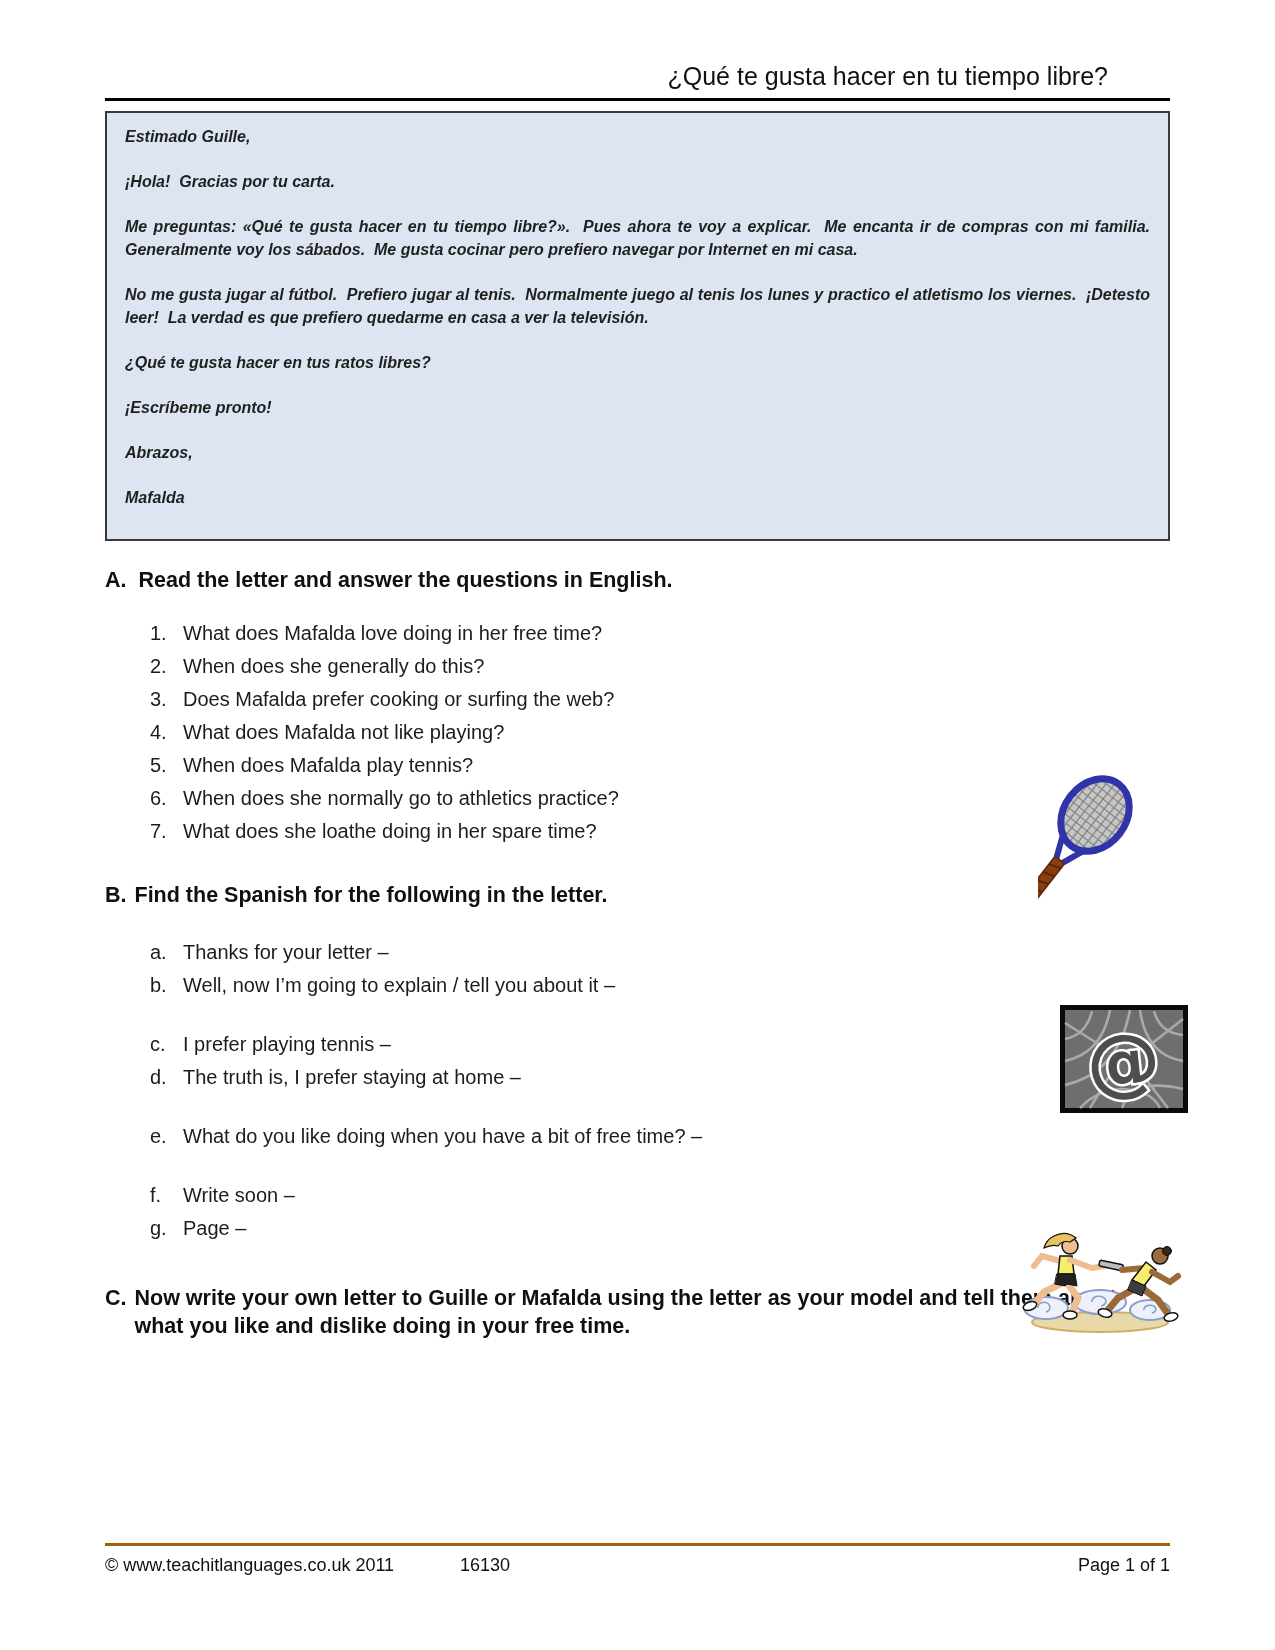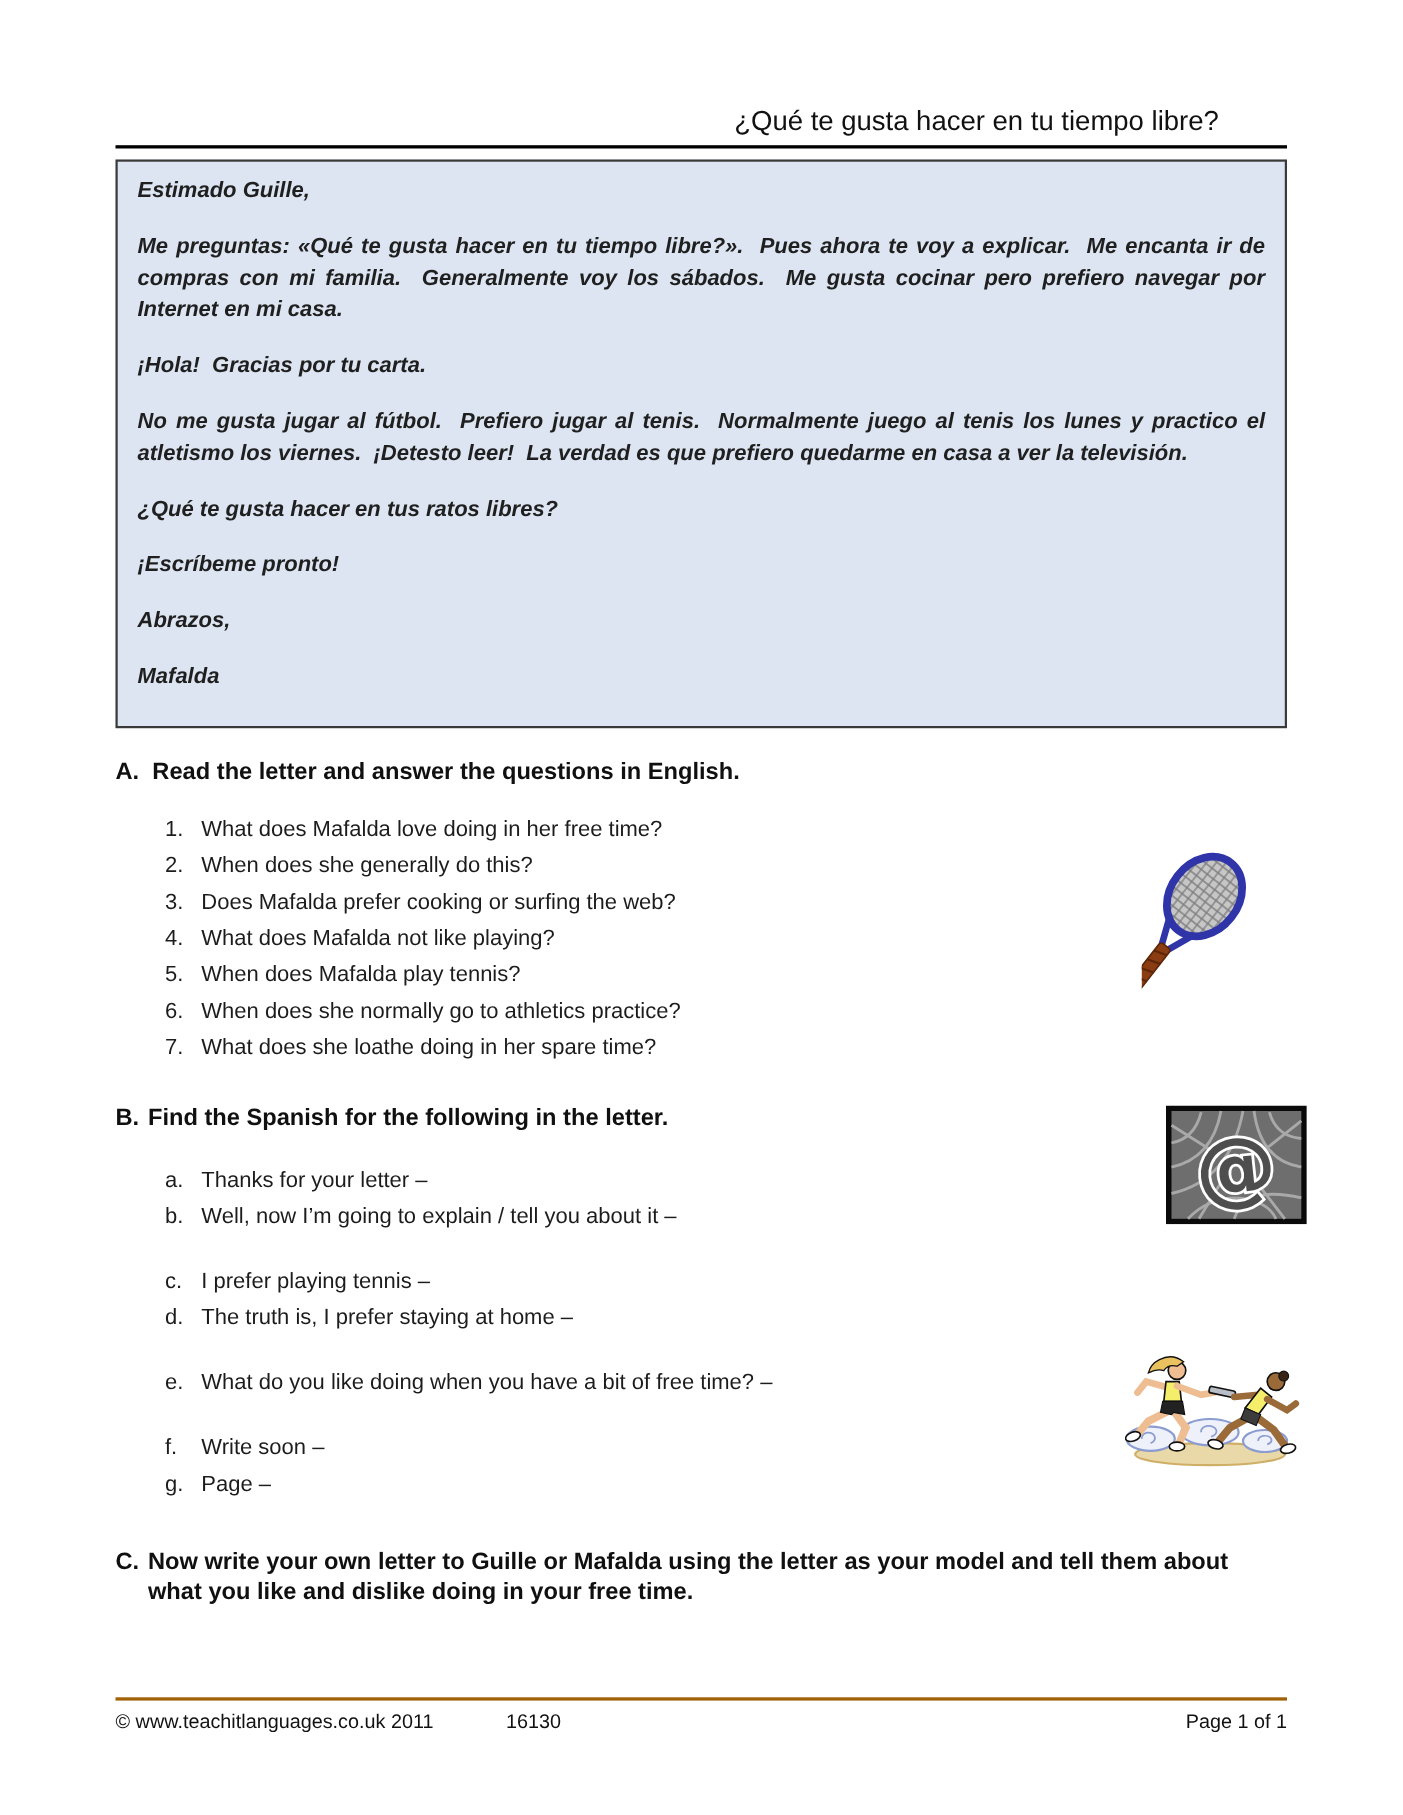--- a/index.html
+++ b/index.html
@@ -10,42 +10,42 @@
     margin: 0 auto;
     background: #ffffff;
     font-family: "Liberation Sans", sans-serif;
     color: #1c1c1c;
     overflow: hidden;
   }
   .content { padding: 0 105px; }
 
   
   .page-title {
-    padding-top: 96px;
+    padding-top: 62px;
     padding-right: 62px;
     text-align: right;
     font-size: 25px;
     font-weight: 400;
     color: #111;
   }
   .header-rule {
     margin-top: 7px;
     border-top: 3px solid #000;
   }
 
   
   .letter-box {
     margin-top: 10px;
     background: #dce5f1;
     border: 2px solid #3a3a3a;
     padding: 12px 18px 10px 18px;
   }
   .letter-box p {
     margin: 0 0 22px 0;
-    font-size: 20px;
+    font-size: 16px;
     font-weight: 700;
     font-style: italic;
     line-height: 1.44;
     text-align: justify;
     white-space: pre-wrap;
     color: #1f1f1f;
   }
   .letter-box p:last-child { margin-bottom: 20px; }
 
   
@@ -102,22 +102,22 @@
 <body>
 
 <div class="page">
   <div class="content">
 
     <div class="page-title">¿Qué te gusta hacer en tu tiempo libre?</div>
     <div class="header-rule"></div>
 
     <div class="letter-box">
       <p>Estimado Guille,</p>
+      <p>¡Hola!  Gracias por tu carta.</p>
       <p>Me preguntas: «Qué te gusta hacer en tu tiempo libre?».  Pues ahora te voy a explicar.  Me encanta ir de compras con mi familia.  Generalmente voy los sábados.  Me gusta cocinar pero prefiero navegar por Internet en mi casa.</p>
-      <p>¡Hola!  Gracias por tu carta.</p>
       <p>No me gusta jugar al fútbol.  Prefiero jugar al tenis.  Normalmente juego al tenis los lunes y practico el atletismo los viernes.  ¡Detesto leer!  La verdad es que prefiero quedarme en casa a ver la televisión.</p>
       <p>¿Qué te gusta hacer en tus ratos libres?</p>
       <p>¡Escríbeme pronto!</p>
       <p>Abrazos,</p>
       <p>Mafalda</p>
     </div>
 
     <div class="section-heading heading-a">
       <span class="sec-label">A.</span>
       <span class="sec-text">Read the letter and answer the questions in English.</span>

